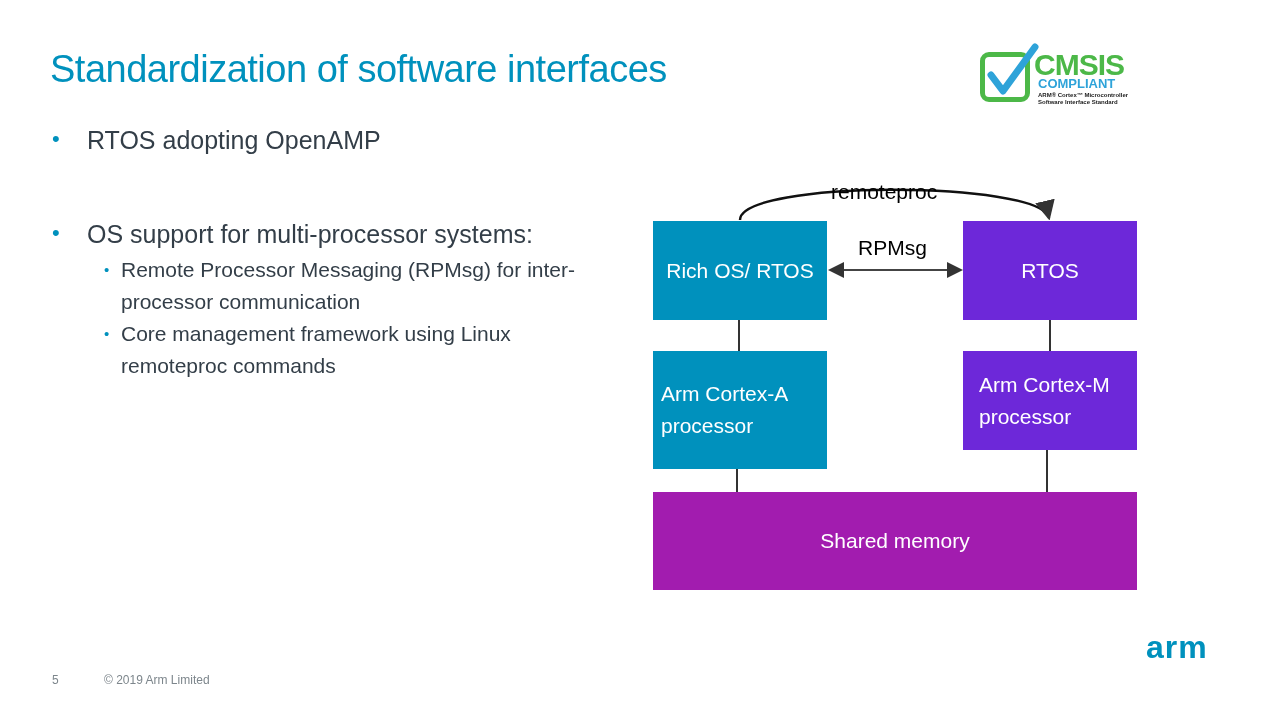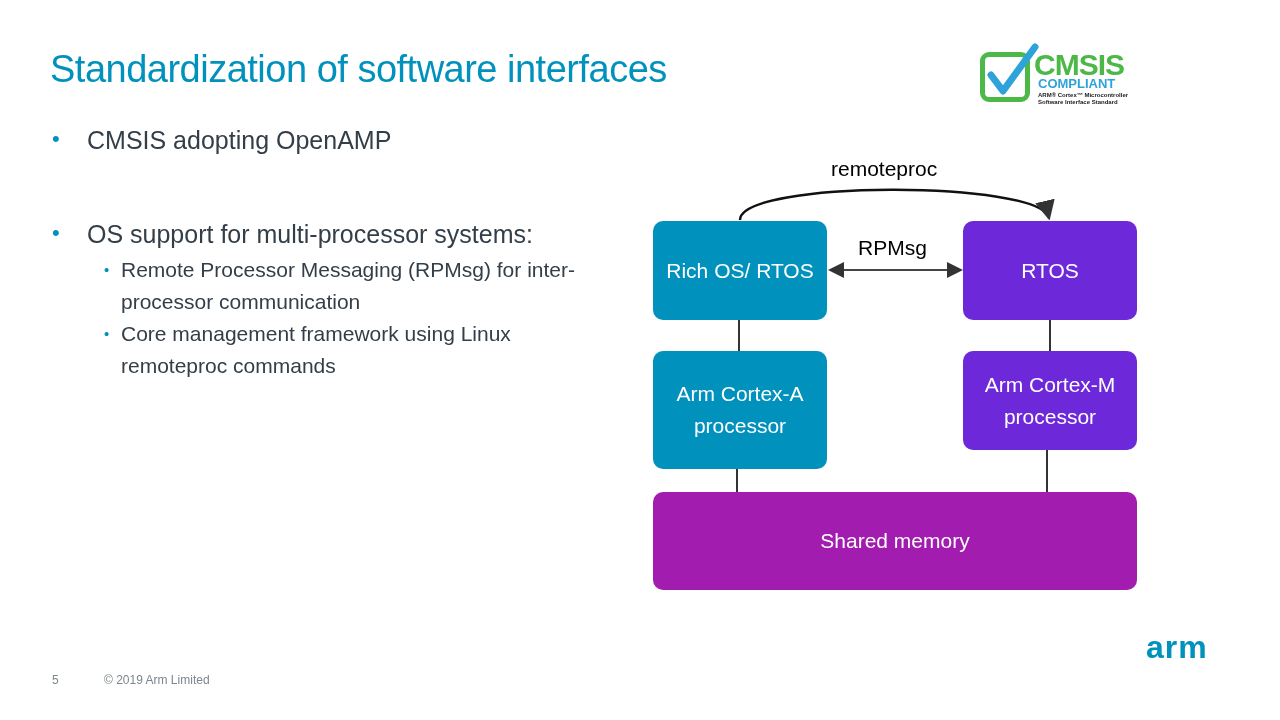--- a/index.html
+++ b/index.html
@@ -6,22 +6,22 @@
   body { width:1280px; height:720px; background:#ffffff; position:relative; overflow:hidden;
          font-family:"Liberation Sans", "DejaVu Sans", sans-serif; }
   .title { position:absolute; left:50px; top:48px; font-size:38px; color:#0091bd; letter-spacing:-0.5px; white-space:nowrap; }
   .bullets { position:absolute; left:50px; top:126px; width:580px; color:#333e48; }
   .b1 { position:absolute; left:0; white-space:nowrap; font-size:25px; }
   .b1 .dot { position:absolute; left:2px; top:0; color:#0091bd; font-size:22px; }
   .b1 .txt { position:absolute; left:37px; top:0; }
   .sub { position:absolute; left:54px; font-size:21px; line-height:32px; width:480px; }
   .sub .sdot { position:absolute; left:0; top:0; color:#0091bd; font-size:15px; }
   .sub .stxt { position:absolute; left:17px; top:0; width:470px; }
-  .box { position:absolute; display:flex; align-items:center; justify-content:center; text-align:center;
-         color:#ffffff; font-size:21px; line-height:32px;border-radius:10px; }
+  .box { position:absolute; display:flex; align-items:center; justify-content:center; 
+         color:#ffffff; font-size:21px; line-height:32px; }
   .dark { background:#0091bd; }
   .light { background:#6d28d9; }
   .gray { background:#a21caf; }
   .lbl { position:absolute; font-size:21px; color:#000; white-space:nowrap; }
   svg.conn { position:absolute; left:0; top:0; width:1280px; height:720px; pointer-events:none; }
   .footer-num { position:absolute; left:52px; top:673px; font-size:12px; color:#7d868c; }
   .footer-copy { position:absolute; left:104px; top:673px; font-size:12px; color:#7d868c; }
   .armlogo { position:absolute; left:1146px; top:629px; font-size:32px; font-weight:bold; color:#0091bd; letter-spacing:1px; }
   .cmsis { position:absolute; left:980px; top:50px; width:150px; height:58px; }
   .cmsis-check { position:absolute; left:0; top:2px; width:50px; height:50px; border:5px solid #4cb848; border-radius:9px; box-sizing:border-box; }
@@ -43,21 +43,21 @@
   </div>
   <div class="cmsis-word">CMSIS</div>
   <div class="cmsis-comp">COMPLIANT</div>
   <div class="cmsis-sub1">ARM® Cortex™ Microcontroller</div>
   <div class="cmsis-sub2">Software Interface Standard</div>
 </div>
 
 <div class="bullets">
   <div class="b1" style="top:0">
     <span class="dot">•</span>
-    <span class="txt">CMSIS adopting OpenAMP</span>
+    <span class="txt">RTOS adopting OpenAMP</span>
   </div>
   <div class="b1" style="top:94px">
     <span class="dot">•</span>
     <span class="txt">OS support for multi-processor systems:</span>
   </div>
   <div class="sub" style="top:128px">
     <span class="sdot">•</span>
     <span class="stxt">Remote Processor Messaging (RPMsg) for inter-processor communication</span>
   </div>
   <div class="sub" style="top:192px">
@@ -76,21 +76,21 @@
     </marker>
   </defs>
   <path d="M740 220 C 740 180, 1040 180, 1049 218" stroke="#111" stroke-width="2.5" fill="none" marker-end="url(#ah)"></path>
   <line x1="830" y1="270" x2="961" y2="270" stroke="#444" stroke-width="2" marker-start="url(#ahs)" marker-end="url(#ah)"></line>
   <line x1="739" y1="320" x2="739" y2="351" stroke="#333" stroke-width="2"></line>
   <line x1="1050" y1="320" x2="1050" y2="351" stroke="#333" stroke-width="2"></line>
   <line x1="737" y1="450" x2="737" y2="492" stroke="#333" stroke-width="2"></line>
   <line x1="1047" y1="450" x2="1047" y2="492" stroke="#333" stroke-width="2"></line>
 </svg>
 
-<div class="lbl" style="left:831px;top:157px">remoteproc</div>
+<div class="lbl" style="left:831px;top:180px">remoteproc</div>
 <div class="lbl" style="left:858px;top:236px">RPMsg</div>
 
 <div class="box dark" style="left:653px;top:221px;width:174px;height:99px">
   <span>Rich OS/ RTOS</span>
 </div>
 <div class="box light" style="left:963px;top:221px;width:174px;height:99px">
   <span>RTOS</span>
 </div>
 <div class="box dark" style="left:653px;top:351px;width:174px;height:118px;padding:0 8px;box-sizing:border-box">
   <span>Arm Cortex-A processor</span>

